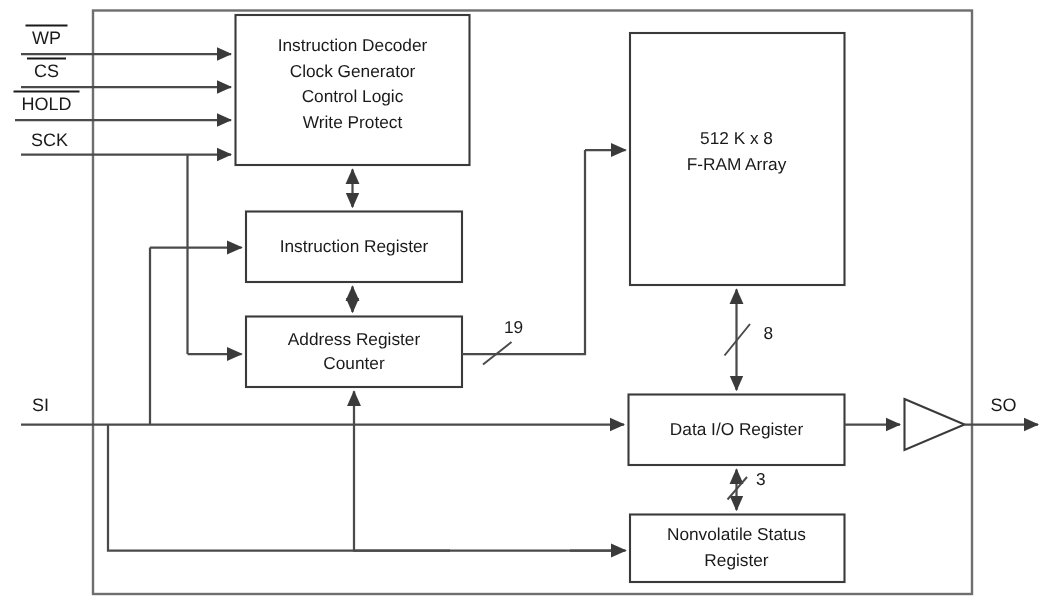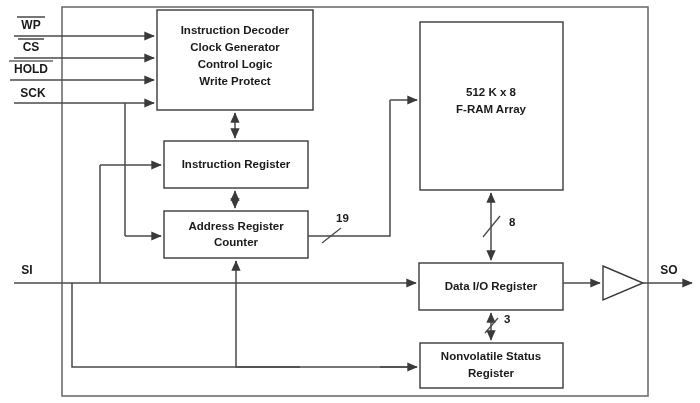--- a/index.html
+++ b/index.html
@@ -7,21 +7,20 @@
     padding: 0;
     background: #ffffff;
   }
   #diagram-root {
     position: relative;
     width: 700px;
     height: 403px;
     background: #ffffff;
     font-family: "Liberation Sans", sans-serif;
     overflow: hidden;
-    font-weight: bold;
   }
   svg#block-diagram {
     display: block;
     width: 700px;
     height: 403px;
   }
   .blk-rect {
     fill: #ffffff;
     stroke: #3a3a3a;
     stroke-width: 1.4;

